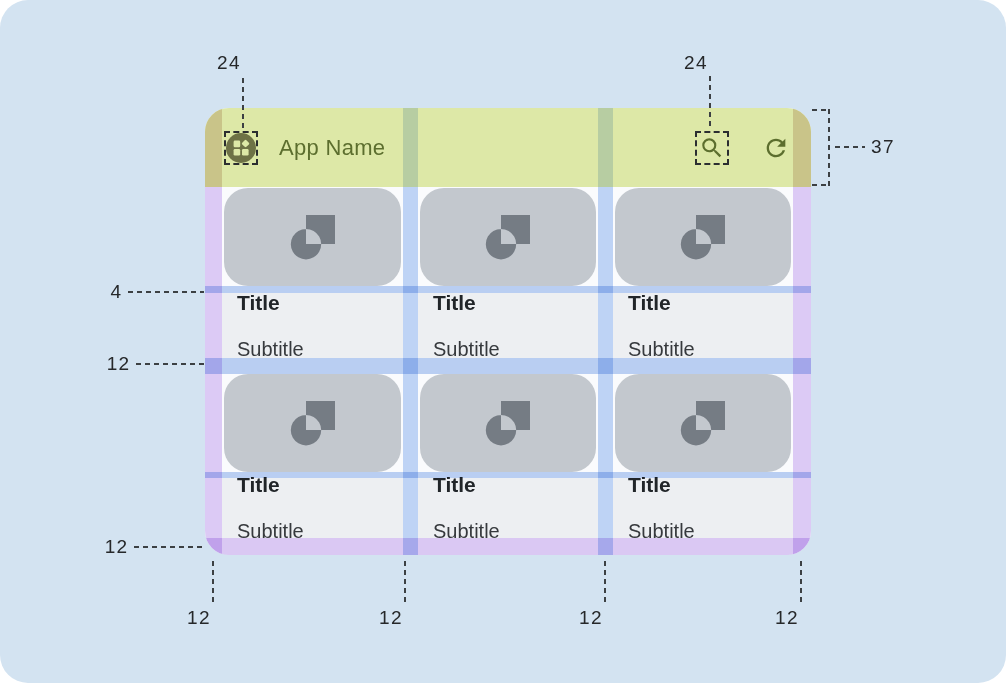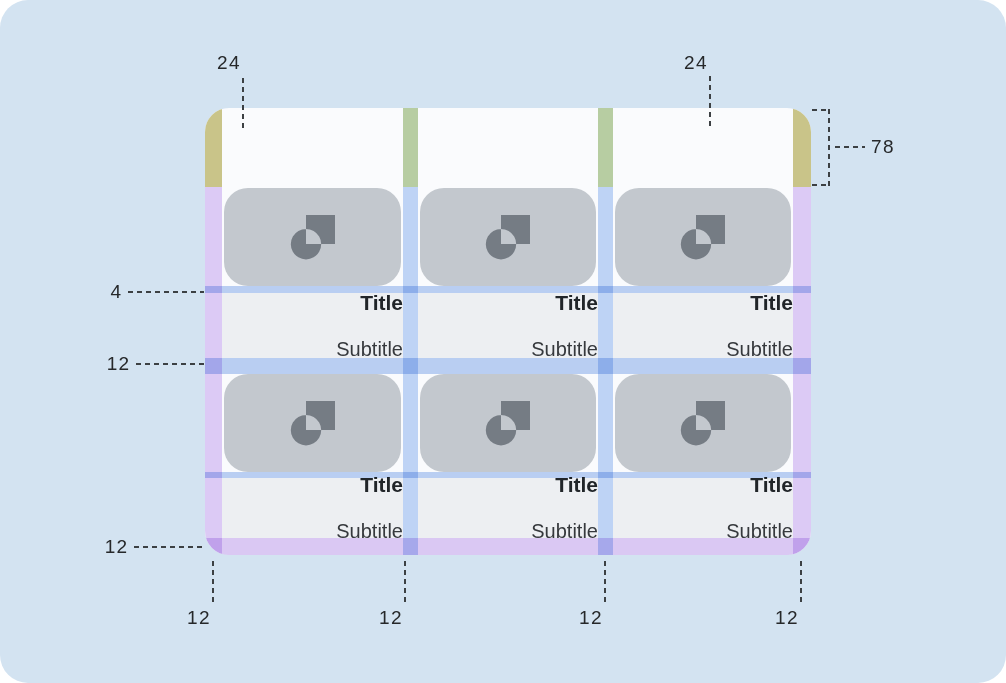--- a/index.html
+++ b/index.html
@@ -9,21 +9,21 @@
 
   
   .mockup { position:absolute; left:205px; top:108px; width:606px; height:447px;
             border-radius:24px; overflow:hidden; background:var(--mockup-base); }
   .appbar { position:absolute; left:0; top:0; width:606px; height:79px; background:var(--appbar-green); }
 
   .card-image { position:absolute; height:98px; border-radius:24px; background:var(--card-gray);
                 display:flex; align-items:center; justify-content:center; }
   .card-image svg { display:block; color:var(--icon-gray); }
   .text-area { position:absolute; background:var(--textarea-gray); display:flex; flex-direction:column;
-               justify-content:center; gap:21px; padding-left:6px;text-align:right; }
+               justify-content:center; gap:21px; padding-left:15px; }
   .t-title { font-size:21px; font-weight:bold; color:var(--title-text); line-height:26px; }
   .t-sub   { font-size:20px; font-weight:400; color:var(--subtitle-text); line-height:25px; }
 
   
   .vstrip { position:absolute; top:0; height:447px; }
   .vstrip .seg-top { position:absolute; top:0; left:0; right:0; height:79px; }
   .vstrip .seg-body{ position:absolute; top:79px; left:0; right:0; bottom:0; }
   .v-margin .seg-top { background:var(--margin-on-appbar); }
   .v-margin .seg-body{ background:var(--margin-purple); }
   .v-gutter .seg-top { background:var(--gutter-on-appbar); }
@@ -53,20 +53,48 @@
             background:repeating-linear-gradient(0deg,#3c4043 0 5px,transparent 5px 9px); }
 </style>
 </head>
 <body>
 
 <div class="page">
   <div class="canvas"></div>
 
   <div class="mockup">
 
+    <div class="appbar">
+      <div class="dashed-box" style="left:19px; top:23px;">
+        <span style="display:block;width:30px;height:30px;">
+          <svg width="30" height="30" viewBox="0 0 30 30">
+            <circle cx="15" cy="15" r="15" fill="#6e7246"></circle>
+            <g fill="var(--appbar-green)">
+              <rect x="7.6" y="7.6" width="6.6" height="6.6" rx="1.3"></rect>
+              <rect x="7.6" y="16" width="6.6" height="6.6" rx="1.3"></rect>
+              <rect x="16" y="16" width="6.6" height="6.6" rx="1.3"></rect>
+              <rect x="16.6" y="7.6" width="5.9" height="5.9" rx="1.2" transform="rotate(45 19.55 10.55)"></rect>
+            </g>
+          </svg>
+        </span>
+      </div>
+      <div class="appbar-title">App Name</div>
+      <div class="dashed-box" style="left:490px; top:23px;">
+        <span style="display:block;width:26px;height:26px;">
+          <svg class="icon-olive" width="26" height="26" viewBox="0 0 24 24">
+            <path fill="currentColor" d="M15.5 14h-.79l-.28-.27A6.47 6.47 0 0 0 16 9.5 6.5 6.5 0 1 0 9.5 16c1.61 0 3.09-.59 4.23-1.57l.27.28v.79l5 4.99L20.49 19l-4.99-5zm-6 0C7.01 14 5 11.99 5 9.5S7.01 5 9.5 5 14 7.01 14 9.5 11.99 14 9.5 14z"></path>
+          </svg>
+        </span>
+      </div>
+      <span class="refresh-btn">
+        <svg class="icon-olive" width="28" height="28" viewBox="0 0 24 24">
+          <path fill="currentColor" d="M17.65 6.35C16.2 4.9 14.21 4 12 4c-4.42 0-7.99 3.58-7.99 8s3.57 8 7.99 8c3.73 0 6.84-2.55 7.73-6h-2.08c-.82 2.33-3.04 4-5.65 4-3.31 0-6-2.69-6-6s2.69-6 6-6c1.66 0 3.14.69 4.22 1.78L13 11h7V4l-2.35 2.35z"></path>
+        </svg>
+      </span>
+    </div>
 
     <div class="card-image" style="left:19px;  top:80px;  width:177px;">
       <svg width="46" height="46" viewBox="0 0 46 46">
         <path fill="currentColor" fill-rule="evenodd" d="M16 1 H45 V30 H16 z M16 15 a15.2 15.2 0 1 0 0.01 0 z"></path>
         </svg>
     </div>
     <div class="card-image" style="left:215px; top:80px;  width:176px;">
       <svg width="46" height="46" viewBox="0 0 46 46">
         <path fill="currentColor" fill-rule="evenodd" d="M16 1 H45 V30 H16 z M16 15 a15.2 15.2 0 1 0 0.01 0 z"></path>
         </svg>
@@ -143,21 +171,21 @@
   <div class="anno c" style="left:217px; top:51px; width:52px;">24</div>
   <div class="dash-v" style="left:242px; top:76px; height:52px;"></div>
 
   <div class="anno c" style="left:684px; top:51px; width:52px;">24</div>
   <div class="dash-v" style="left:709px; top:74px; height:52px;"></div>
 
   <div class="dash-h" style="left:812px; top:109px; width:18px;"></div>
   <div class="dash-v" style="left:828px; top:109px; height:77px;"></div>
   <div class="dash-h" style="left:812px; top:184px; width:18px;"></div>
   <div class="dash-h" style="left:835px; top:146px; width:30px;"></div>
-  <div class="anno" style="left:871px; top:135px; width:40px;">78</div>
+  <div class="anno" style="left:871px; top:135px; width:40px;">37</div>
 
   <div class="anno r" style="left:70px; top:280px; width:52px;">4</div>
   <div class="dash-h" style="left:128px; top:291px; width:76px;"></div>
 
   <div class="anno r" style="left:78px; top:352px; width:52px;">12</div>
   <div class="dash-h" style="left:136px; top:363px; width:68px;"></div>
 
   <div class="anno r" style="left:76px; top:535px; width:52px;">12</div>
   <div class="dash-h" style="left:134px; top:546px; width:68px;"></div>
 

